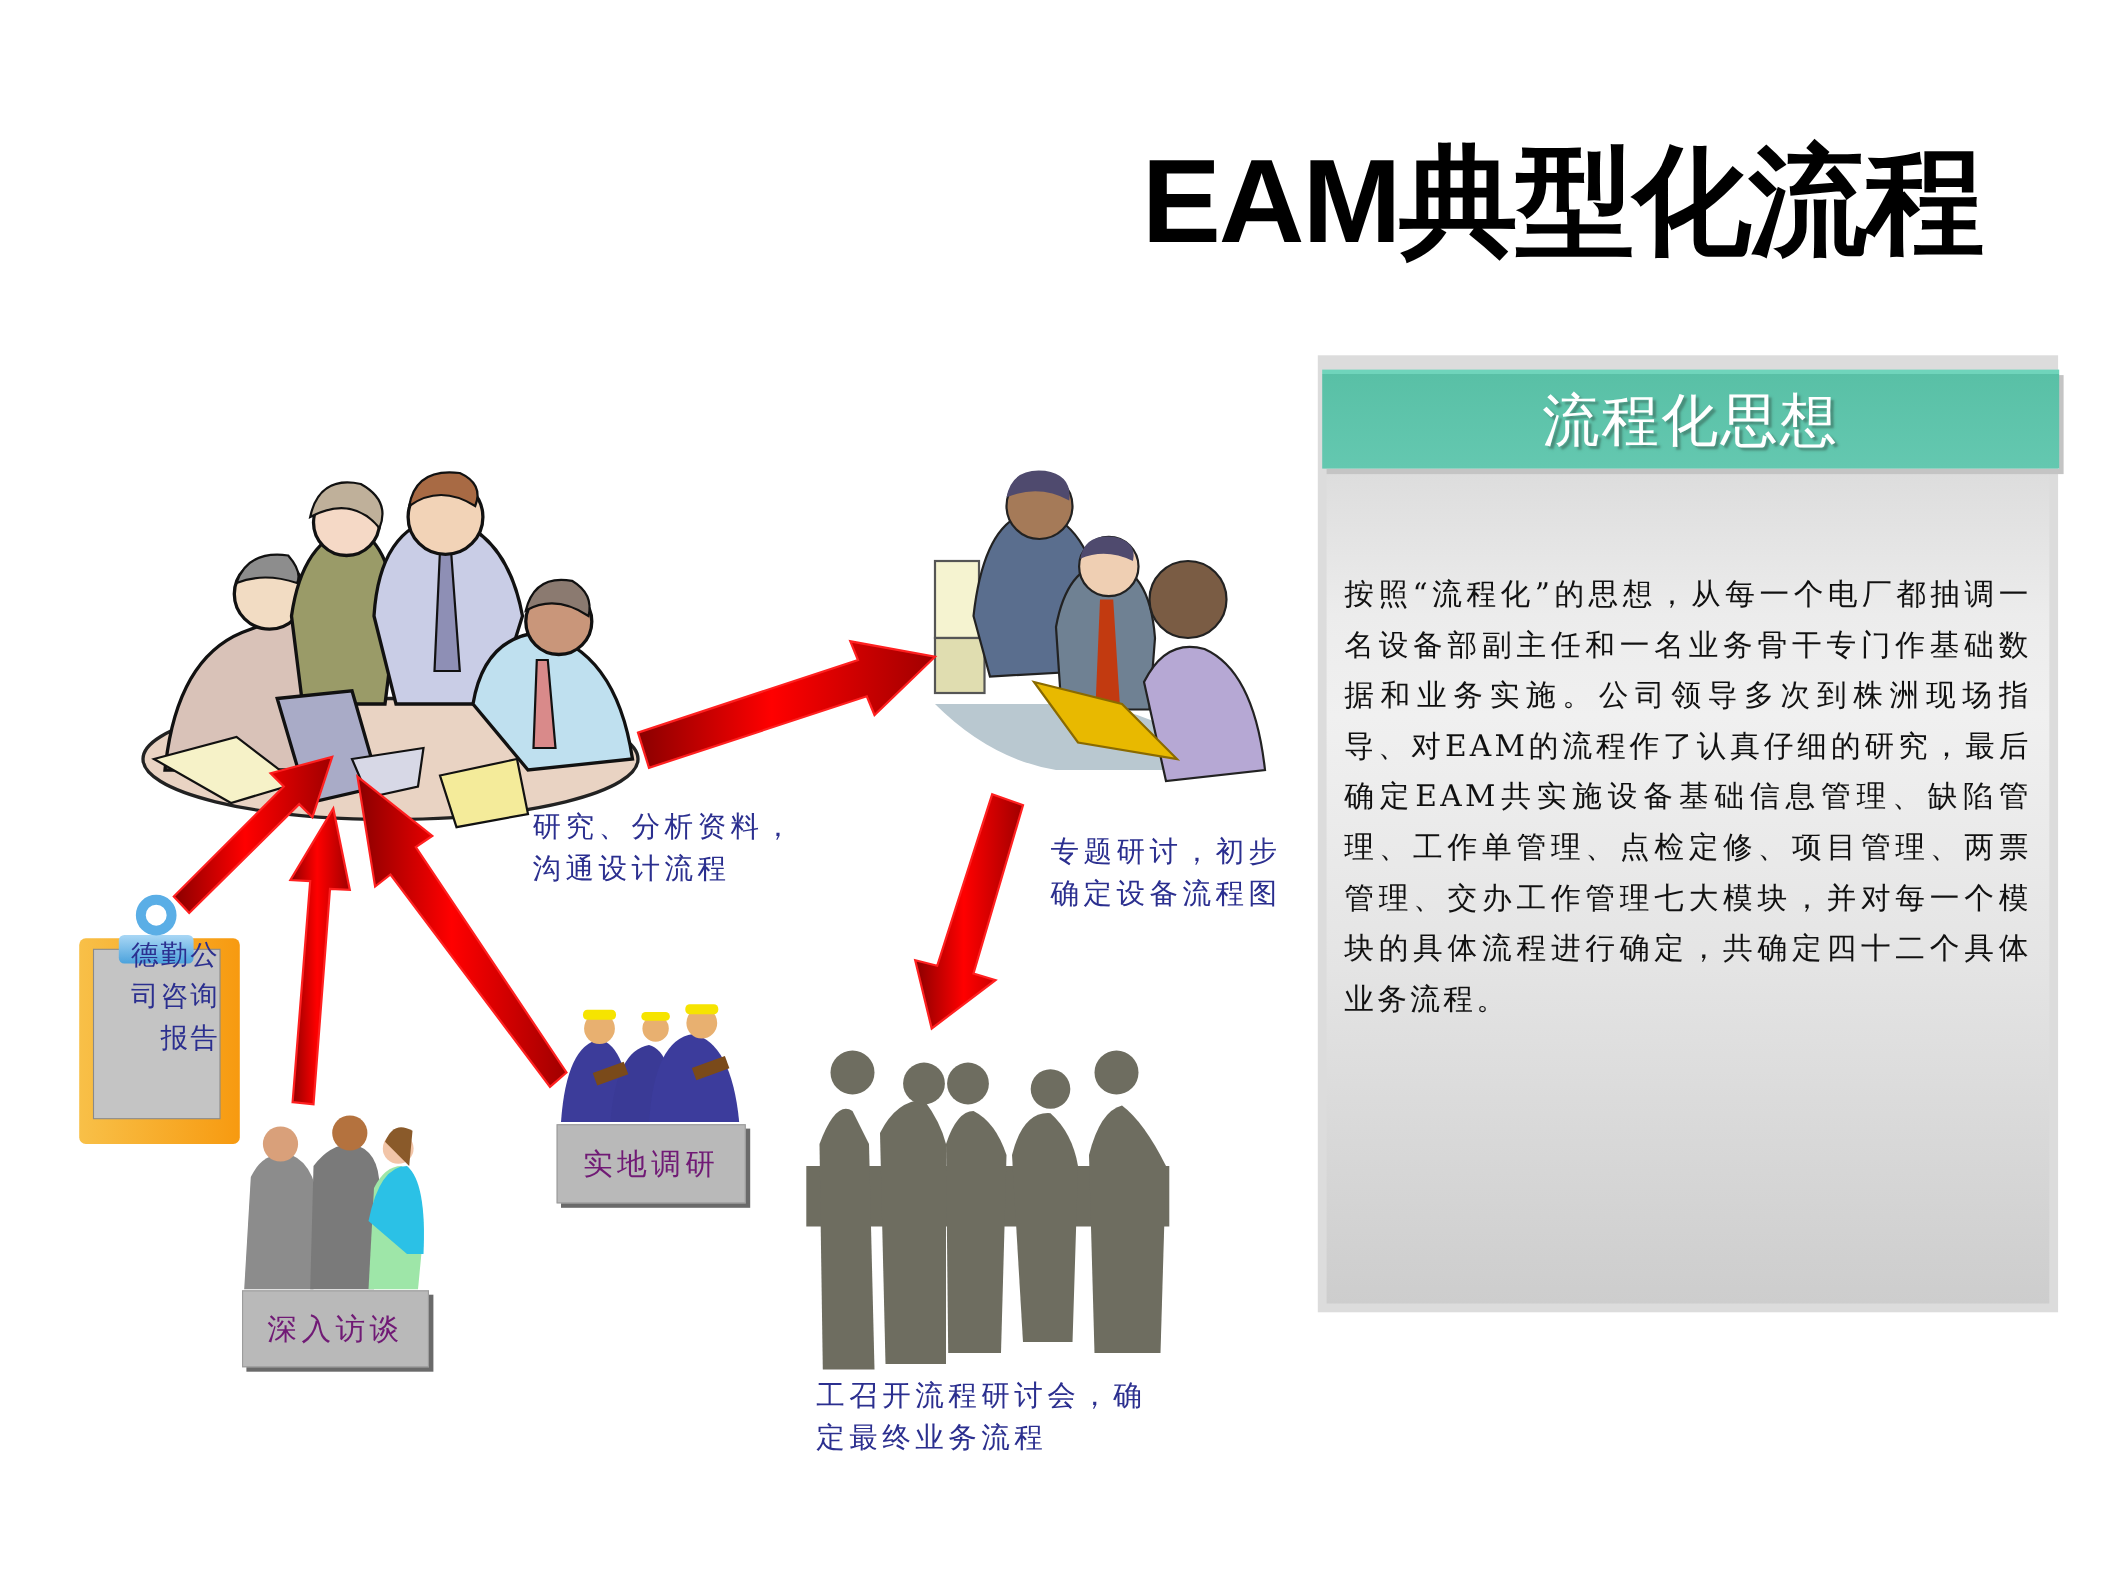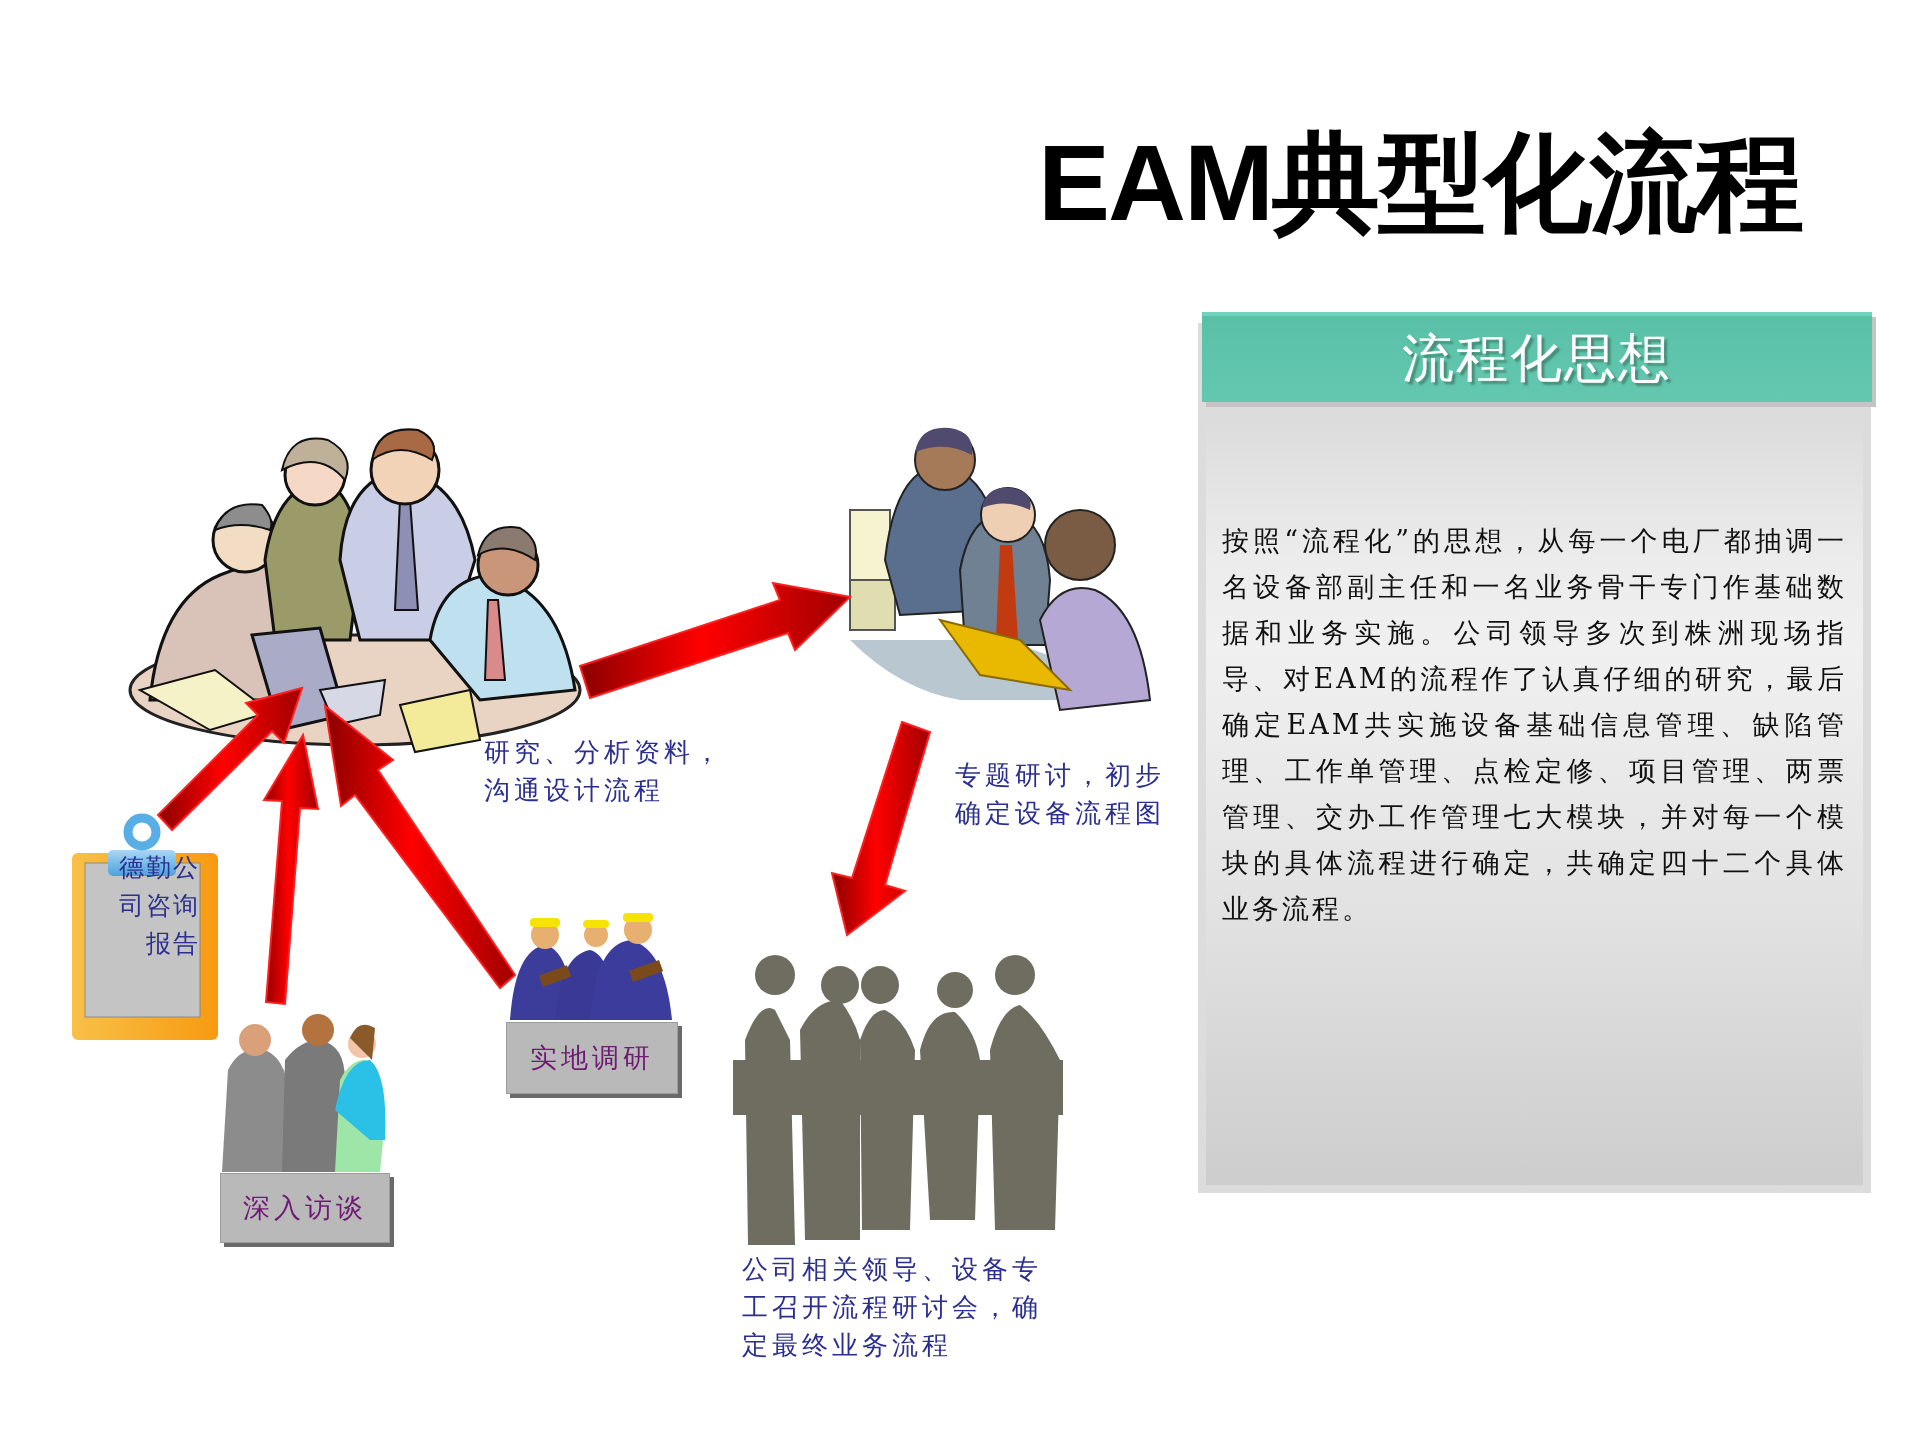--- a/index.html
+++ b/index.html
@@ -1,21 +1,21 @@
 <!DOCTYPE html>
 <html><head>
 <meta charset="utf-8">
 <style>
   html,body{margin:0;padding:0;background:#ffffff;}
   body{width:1920px;height:1440px;position:relative;overflow:hidden;font-family:"DejaVu Serif",serif;}
   .abs{position:absolute;}
   .title{left:1038px;top:118px;font-family:"Liberation Sans",sans-serif;font-weight:bold;font-size:108px;line-height:130px;color:#000;letter-spacing:-2px;white-space:nowrap;}
   .panel-outer{left:1198px;top:323px;width:673px;height:870px;background:#dcdcdc;}
   .panel-inner{left:1206px;top:422px;width:657px;height:763px;background:linear-gradient(180deg,#dcdcdc 0%,#ececec 18%,#f0f0f0 30%,#e4e4e4 60%,#cdcdcd 100%);}
-  .panel-head{left:1202px;top:312px;width:670px;height:90px;background:linear-gradient(180deg,#59c0a6 0%,#64c8b0 100%);border-top:4px solid #6fd4bb;box-sizing:border-box;box-shadow:4px 5px 0 #c4c4c4;display:flex;align-items:center;justify-content:center;}
+  .panel-head{left:1202px;top:336px;width:670px;height:90px;background:linear-gradient(180deg,#59c0a6 0%,#64c8b0 100%);border-top:4px solid #6fd4bb;box-sizing:border-box;box-shadow:4px 5px 0 #c4c4c4;display:flex;align-items:center;justify-content:center;}
   .panel-head span{color:#ffffff;font-size:52px;font-family:"DejaVu Sans",sans-serif;text-shadow:3px 3px 2px rgba(60,110,95,0.65);letter-spacing:2px;}
   .panel-body{left:1222px;top:518px;width:625px;font-size:27px;line-height:46px;color:#111;font-family:"DejaVu Serif",serif;letter-spacing:3px;text-align:justify;}
   .lbl{color:#2b2f8f;font-family:"DejaVu Serif",serif;font-size:26px;line-height:38px;letter-spacing:4px;white-space:nowrap;}
   .tag{background:#b9b9b9;border:1px solid #9c9c9c;box-shadow:4px 4px 0 #6a6a6a;color:#701a75;font-size:27px;letter-spacing:4px;display:flex;align-items:center;justify-content:center;font-family:"DejaVu Serif",serif;}
   svg{position:absolute;left:0;top:0;}
 </style>
 </head>
 <body>
 
 <div class="abs title">EAM典型化流程</div>
@@ -150,21 +150,20 @@
 
 <div class="abs lbl" style="left:484px;top:733px;">
   <div>研究、分析资料，</div>
   <div>沟通设计流程</div>
 </div>
 <div class="abs lbl" style="left:955px;top:756px;">
   <div>专题研讨，初步</div>
   <div>确定设备流程图</div>
 </div>
 <div class="abs lbl" style="left:742px;top:1250px;">
-  <div>公司相关领导、设备专</div>
   <div>工召开流程研讨会，确</div>
   <div>定最终业务流程</div>
 </div>
 
 <div class="abs lbl" style="left:100px;top:849px;width:100px;text-align:right;font-size:25px;line-height:38px;letter-spacing:2px;">
   <div>德勤公</div>
   <div>司咨询</div>
   <div>报告</div>
 </div>
 

